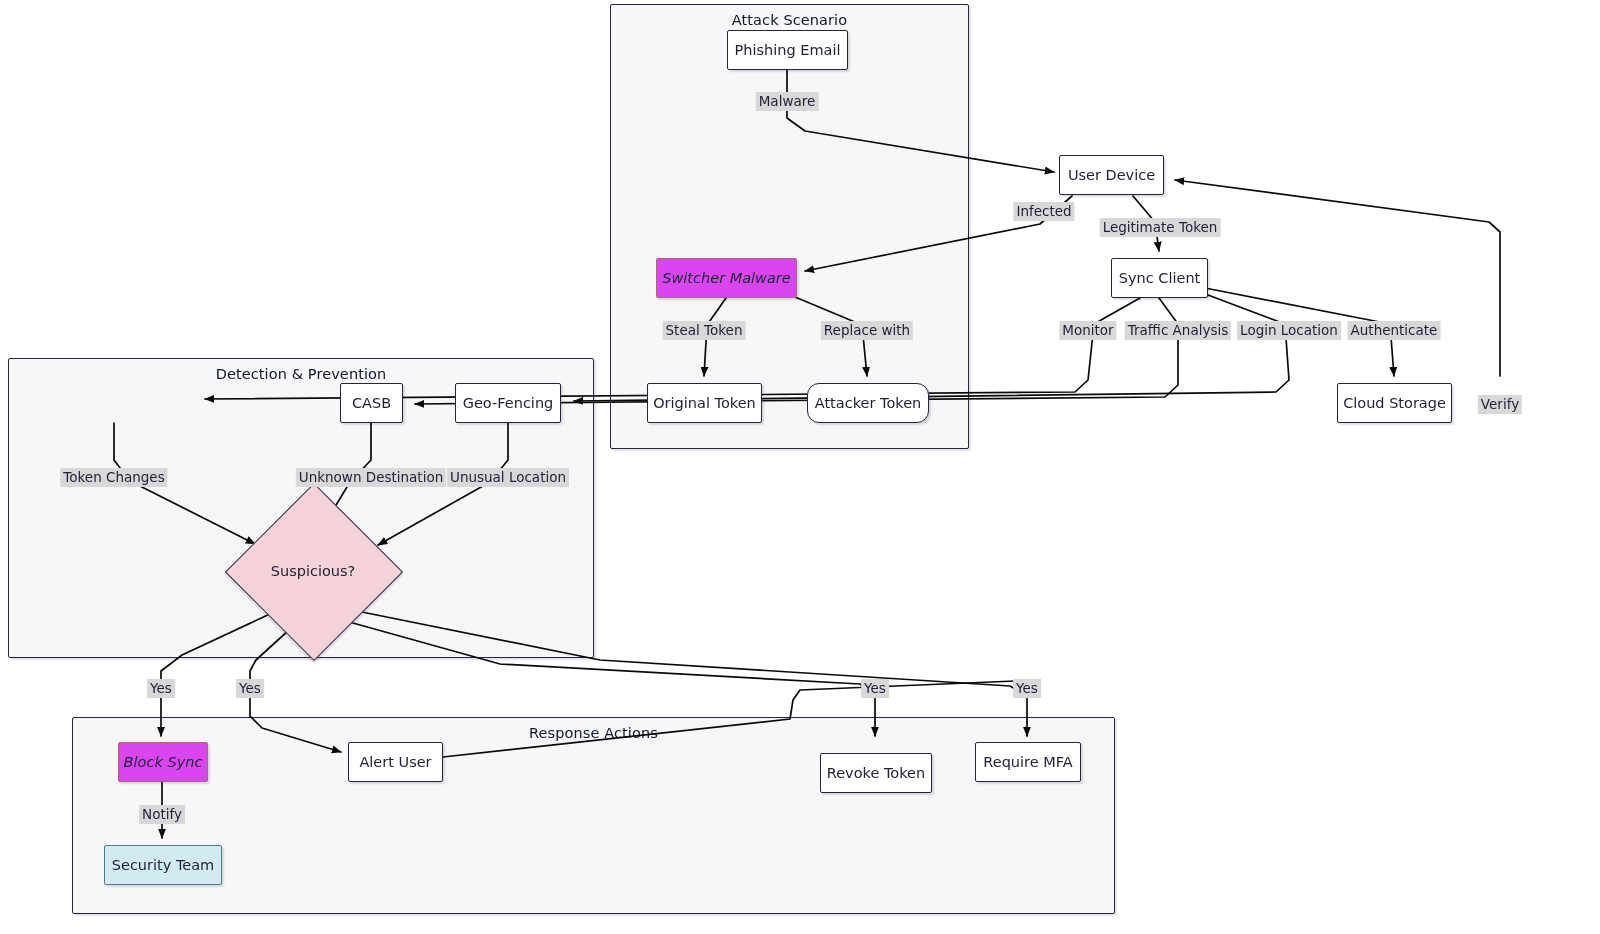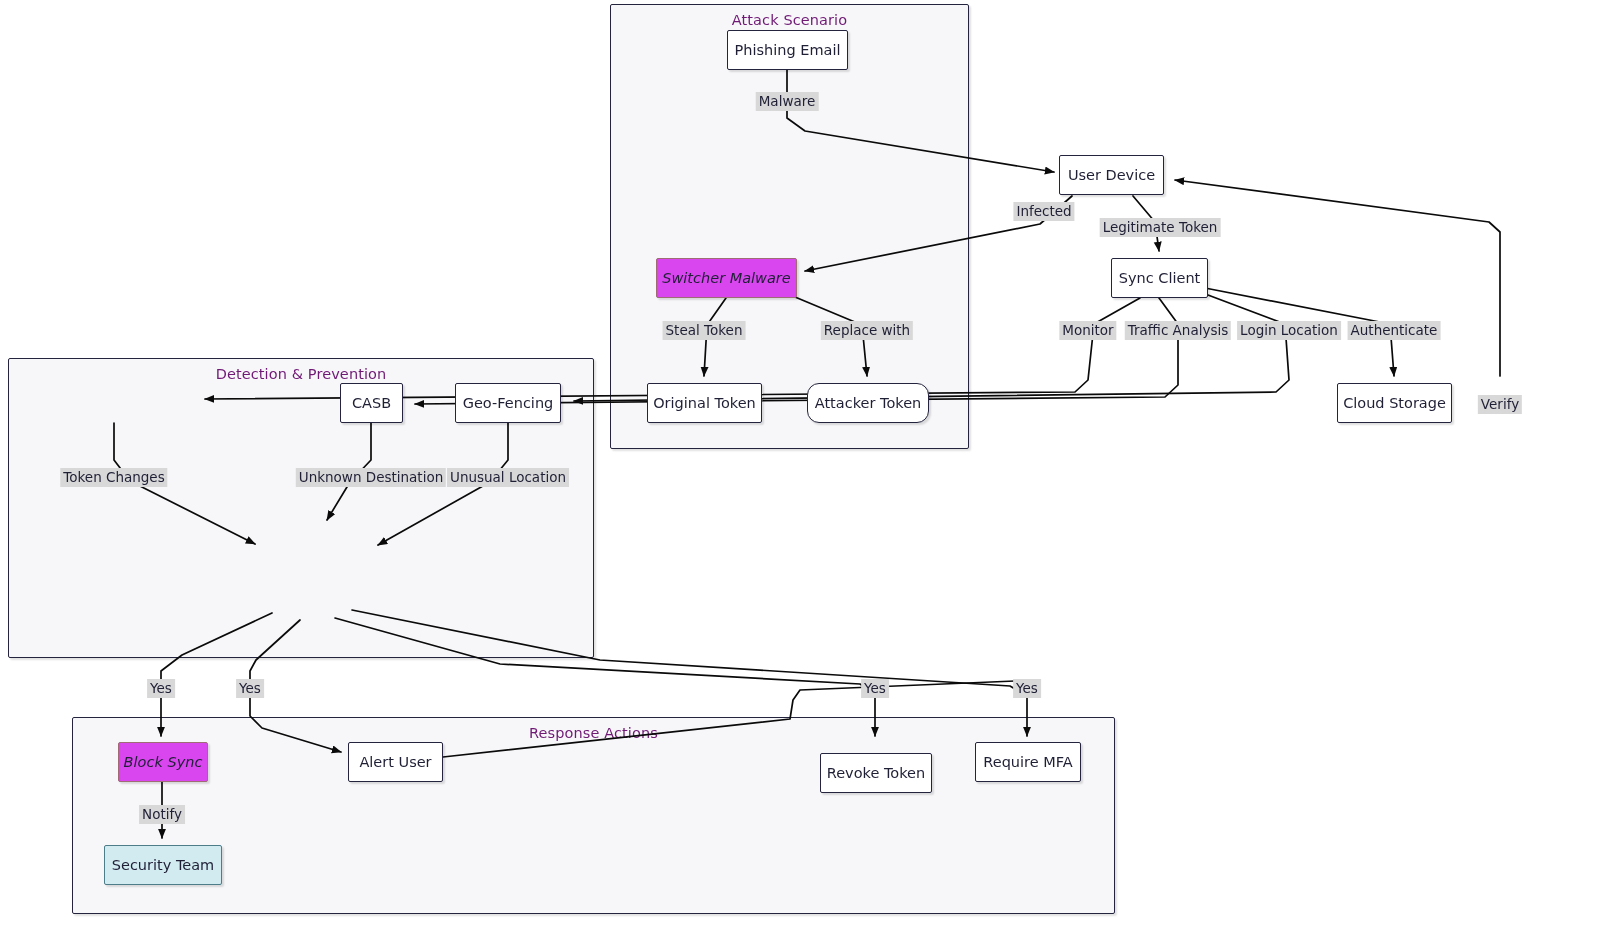--- a/index.html
+++ b/index.html
@@ -15,21 +15,21 @@
     background:#f7f7fa;
     border:1.6px solid #24243e;
     border-radius:2px;
     box-shadow:2px 2px 2px rgba(0,0,0,0.12);
   }
   .subgraph-title{
     position:absolute;
     left:0;right:0;top:7px;
     text-align:center;
     font-size:14.5px;
-    color:#701a75;
+    color:#0f172a;
     letter-spacing:.1px;
   }
 
   .node{
     position:absolute;
     box-sizing:border-box;
     background:#ffffff;
     border:1.7px solid #24243e;
     border-radius:2px;
     display:flex;align-items:center;justify-content:center;
@@ -187,20 +187,24 @@
   </div>
 
   <div class="node" style="left:975px;top:742px;width:106px;height:40px;">
     <span>Require MFA</span>
   </div>
 
   <div class="node cyan" style="left:104px;top:845px;width:118px;height:40px;">
     <span>Security Team</span>
   </div>
 
+  <div class="diamond" style="left:251px;top:509px;width:124px;height:124px;">
+    <div class="shape"></div>
+    <div class="dlabel">Suspicious?</div>
+  </div>
 
   <div class="edge-label" style="left:787px;top:92px;"><span>Malware</span></div>
   <div class="edge-label" style="left:1044px;top:202px;"><span>Infected</span></div>
   <div class="edge-label" style="left:1160px;top:218px;"><span>Legitimate Token</span></div>
   <div class="edge-label" style="left:704px;top:321px;"><span>Steal Token</span></div>
   <div class="edge-label" style="left:867px;top:321px;"><span>Replace with</span></div>
   <div class="edge-label" style="left:1088px;top:321px;"><span>Monitor</span></div>
   <div class="edge-label" style="left:1178px;top:321px;"><span>Traffic Analysis</span></div>
   <div class="edge-label" style="left:1289px;top:321px;"><span>Login Location</span></div>
   <div class="edge-label" style="left:1394px;top:321px;"><span>Authenticate</span></div>

